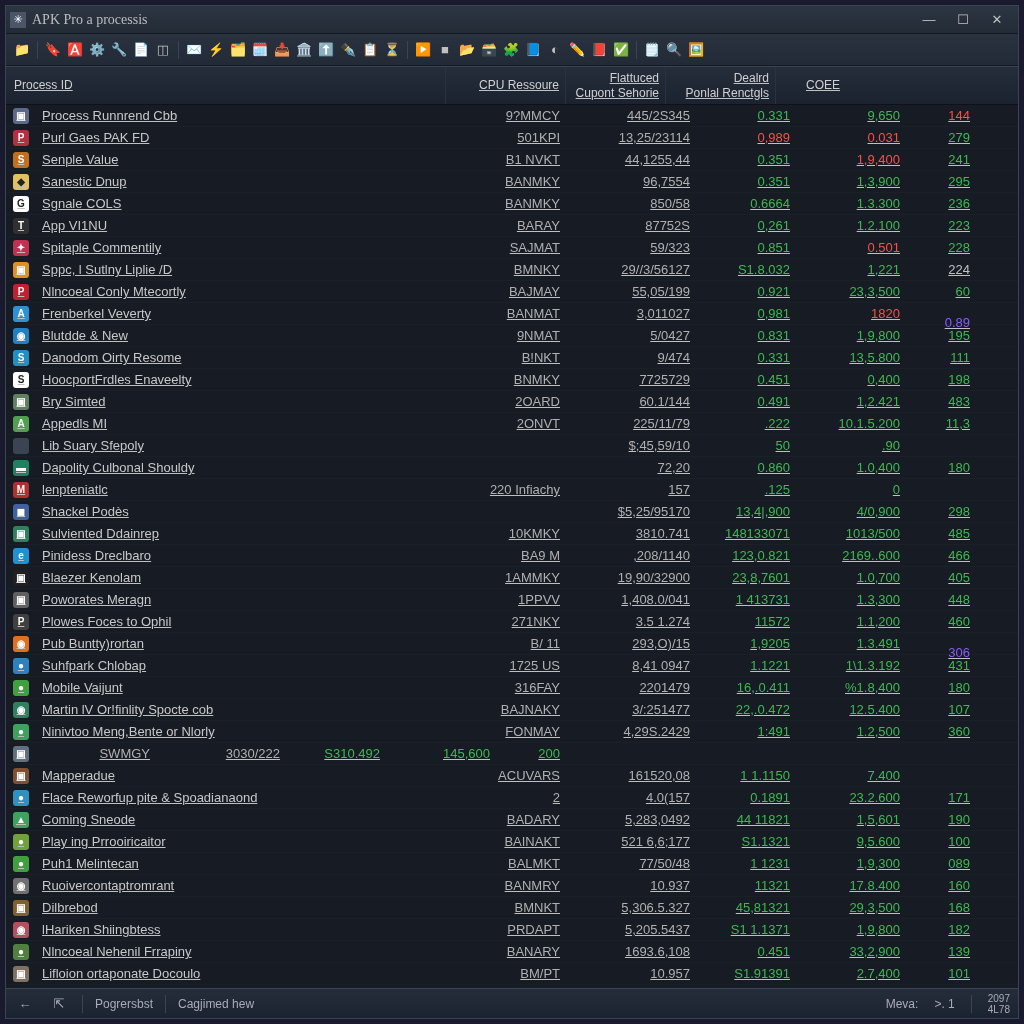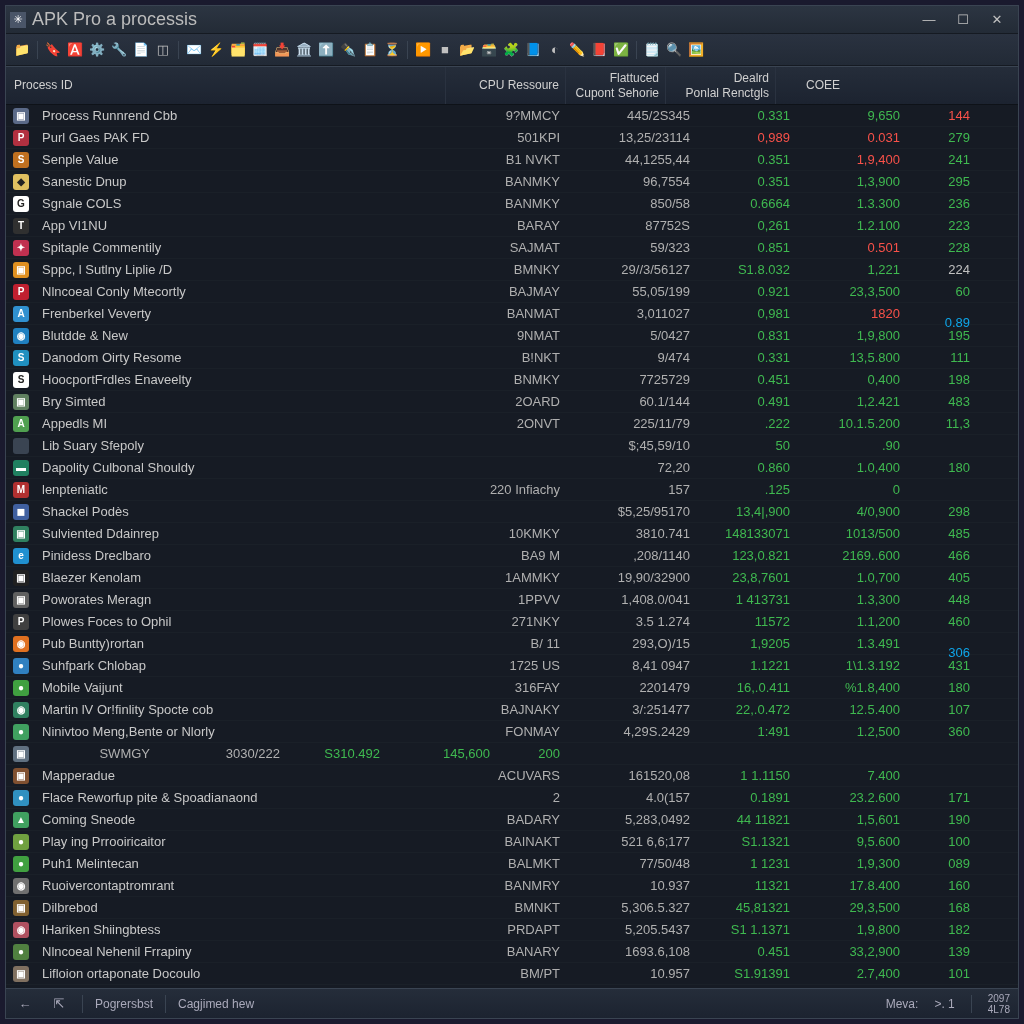--- a/index.html
+++ b/index.html
@@ -31,21 +31,21 @@
   color: #bcbcbc;
 }
 .titlebar .app-icon {
   width: 16px; height: 16px;
   background: #4a5568;
   margin-right: 6px;
   font-size: 11px;
   display: flex; align-items: center; justify-content: center;
   color: #fff;
 }
-.titlebar .title { flex: 1; font-size: 18px; }
+.titlebar .title { flex: 1; font-size: 14px; font-family: Liberation Serif, serif; }
 .titlebar .win-controls { display: flex; gap: 16px; padding-right: 8px; }
 .titlebar .win-btn {
   width: 18px; height: 18px;
   display: flex; align-items: center; justify-content: center;
   font-size: 13px;
   color: #c0c0c0;
   cursor: pointer;
 }
 .toolbar {
   height: 32px;
@@ -62,20 +62,21 @@
   font-size: 13px;
   border-radius: 2px;
   cursor: pointer;
 }
 .tool-sep { width: 1px; height: 18px; background: #3a4452; margin: 0 3px; }
 .table-wrap {
   flex: 1;
   overflow-y: scroll;
   background: #161b24;
   border-top: 1px solid #3a4452;
+  text-decoration: underline;
 }
 .table-wrap::-webkit-scrollbar { width: 12px; }
 .table-wrap::-webkit-scrollbar-track { background: #1e2530; }
 .table-wrap::-webkit-scrollbar-thumb { background: #3a4452; border-radius: 0; }
 .headers {
   display: flex;
   height: 38px;
   background: linear-gradient(180deg, #252d3a 0%, #1c2330 100%);
   border-bottom: 1px solid #0e1218;
   font-size: 12px;
@@ -100,21 +101,21 @@
 .cell { padding: 0 6px; white-space: nowrap; overflow: hidden; text-overflow: ellipsis; }
 .c-icon { width: 30px; display: flex; justify-content: center; }
 .c-name { width: 410px; color: #c8c8c8; }
 .c-cpu  { width: 120px; text-align: right; color: #b0b0b0; }
 .c-pon  { width: 130px; text-align: right; color: #b0b0b0; }
 .c-fla  { width: 100px; text-align: right; }
 .c-dea  { width: 110px; text-align: right; }
 .c-coe  { width: 70px;  text-align: right; }
 .green { color: #3fb950; }
 .red   { color: #f85149; }
-.teal  { color: #0ea5e9; margin-top: 17px; }
+.teal  { color: #8b5cf6; margin-top: 17px; }
 .proc-icon {
   width: 16px; height: 16px;
   border-radius: 3px;
   display: flex; align-items: center; justify-content: center;
   font-size: 10px; font-weight: bold;
   color: #fff;
 }
 .statusbar {
   height: 30px;
   background: linear-gradient(180deg, #252d3a 0%, #1c2330 100%);

